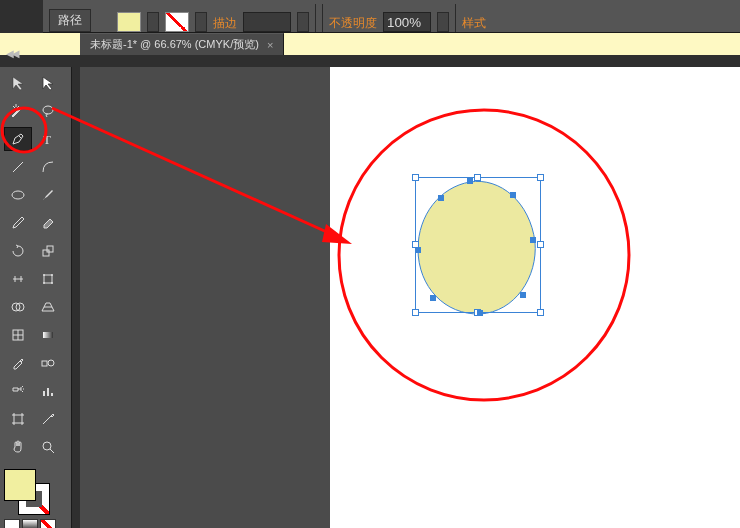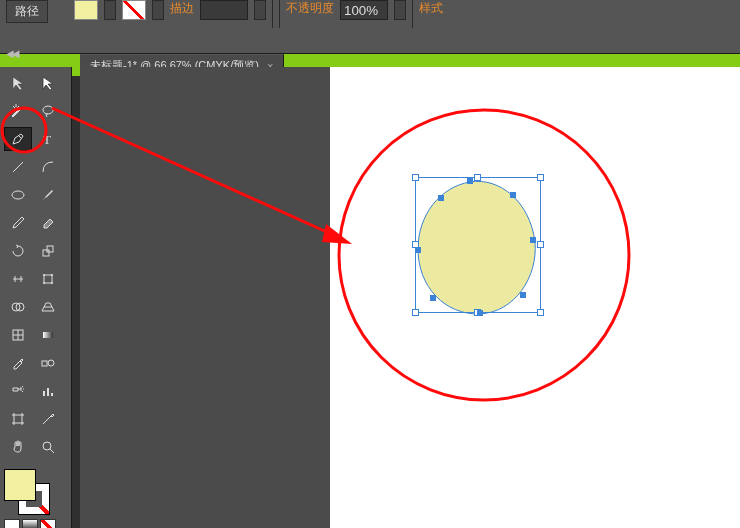--- a/index.html
+++ b/index.html
@@ -9,27 +9,28 @@
     color: #ccc;
     background: #2f2f2f;
     width: 740px;
     height: 528px;
     overflow: hidden;
     position: relative;
   }
 
   
   .topbar {
-    height: 54px;
+    height: 33px;
     background: #555;
     display: flex;
-    align-items: flex-start;
+    align-items: flex-end;
     padding: 0 6px;
     gap: 6px;
     border-bottom: 1px solid #1a1a1a;
+    margin-left: 43px;
   }
   .topbar .panel-label {
     background: #4a4a4a;
     padding: 2px 8px;
     border: 1px solid #2b2b2b;
     color: #ddd;
     font-size: 12px;
     margin-right: 20px;
   }
   .swatch {
@@ -75,21 +76,21 @@
   }
   .divider {
     width: 1px; height: 28px; background: #2a2a2a;
   }
 
   
   .tabbar {
     height: 22px;
     display: flex;
     align-items: flex-end;
-    background: #84cc16;
+    background: #fef9c3;
     padding-left: 80px;
   }
   .tab {
     background: #4a4a4a;
     padding: 3px 10px;
     font-size: 11px;
     color: #ddd;
     border-top: 1px solid #595959;
     border-right: 1px solid #1a1a1a;
     display: flex;

